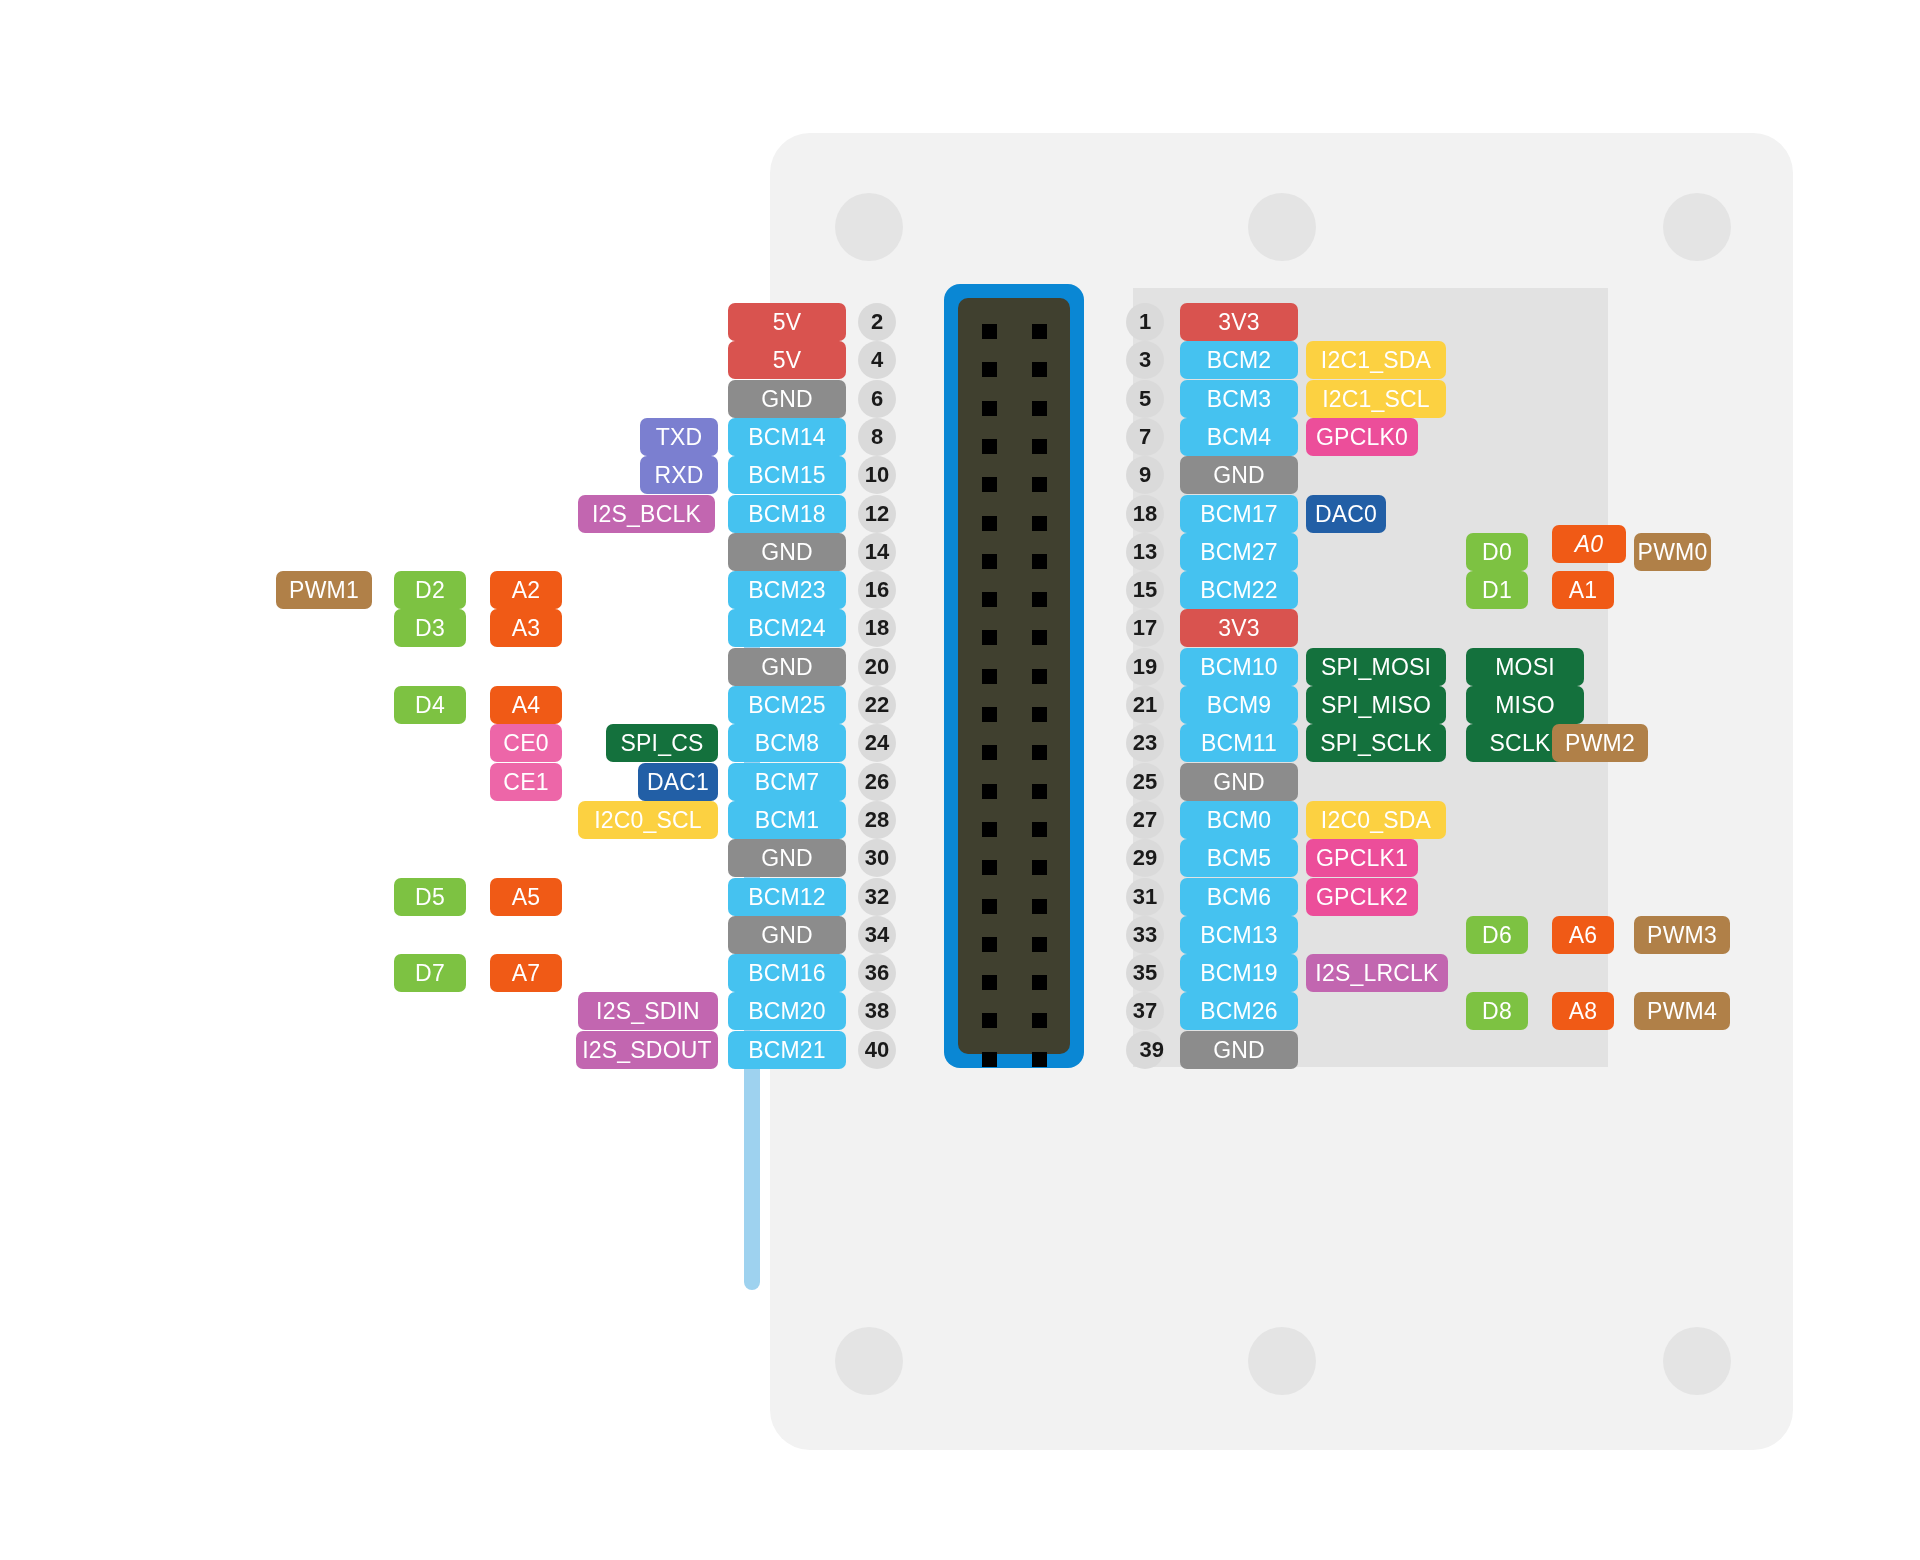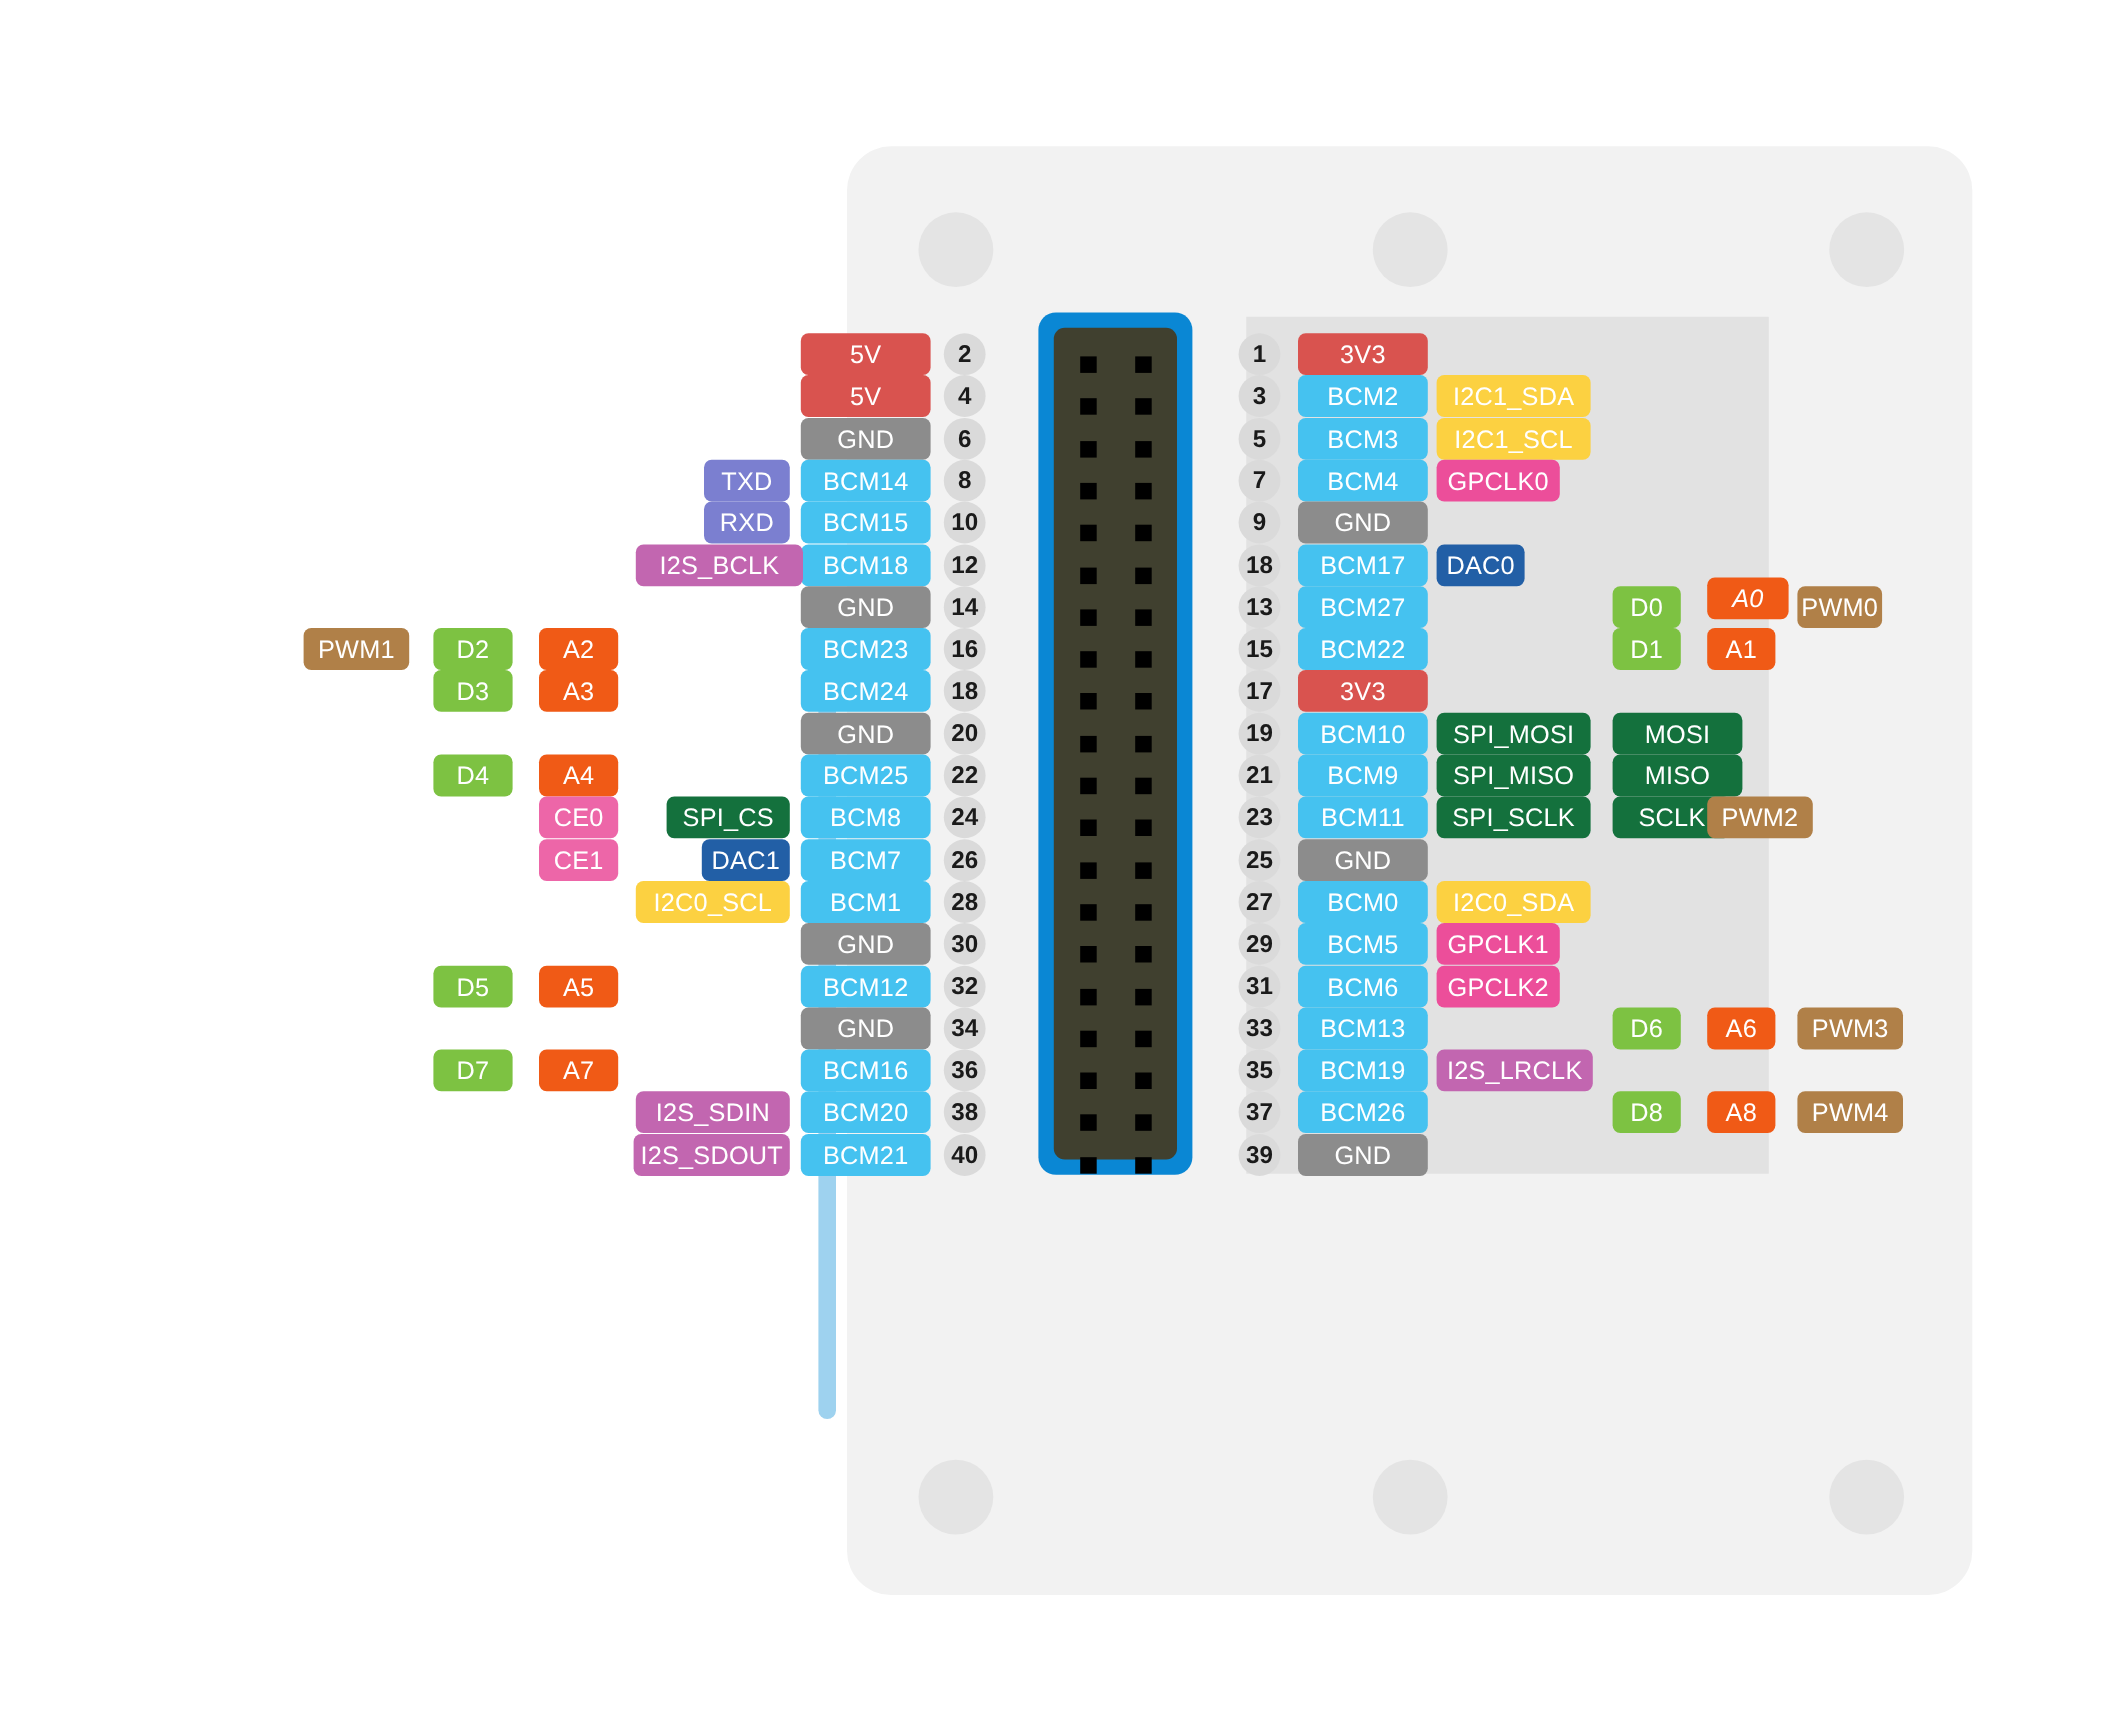--- a/index.html
+++ b/index.html
@@ -188,21 +188,21 @@
       <div class="chip" style="width: 118px; top: 379.6px; background: rgb(140, 140, 140); left: 728px;">GND</div>
       <div class="pinnum" style="left: 858px; top: 379.6px;">6</div>
       <div class="chip" style="width: 118px; top: 417.9px; background: rgb(69, 194, 240); left: 728px;">BCM14</div>
       <div class="pinnum" style="left: 858px; top: 417.9px;">8</div>
       <div class="chip" style="width: 78px; top: 417.9px; background: rgb(123, 127, 208); left: 640px;">TXD</div>
       <div class="chip" style="width: 118px; top: 456.2px; background: rgb(69, 194, 240); left: 728px;">BCM15</div>
       <div class="pinnum" style="left: 858px; top: 456.2px;">10</div>
       <div class="chip" style="width: 78px; top: 456.2px; background: rgb(123, 127, 208); left: 640px;">RXD</div>
       <div class="chip" style="width: 118px; top: 494.5px; background: rgb(69, 194, 240); left: 728px;">BCM18</div>
       <div class="pinnum" style="left: 858px; top: 494.5px;">12</div>
-      <div class="chip" style="width: 152px; top: 494.5px; background: rgb(194, 102, 176); left: 578px;">I2S_BCLK</div>
+      <div class="chip" style="width: 137px; top: 494.5px; background: rgb(194, 102, 176); left: 578px;">I2S_BCLK</div>
       <div class="chip" style="width: 118px; top: 532.8px; background: rgb(140, 140, 140); left: 728px;">GND</div>
       <div class="pinnum" style="left: 858px; top: 532.8px;">14</div>
       <div class="chip" style="width: 118px; top: 571.1px; background: rgb(69, 194, 240); left: 728px;">BCM23</div>
       <div class="pinnum" style="left: 858px; top: 571.1px;">16</div>
       <div class="chip" style="width: 72px; top: 571.1px; background: rgb(240, 90, 22); left: 490px;">A2</div>
       <div class="chip" style="width: 72px; top: 571.1px; background: rgb(125, 194, 66); left: 394px;">D2</div>
       <div class="chip" style="width: 96px; top: 571.1px; background: rgb(176, 128, 72); left: 276px;">PWM1</div>
       <div class="chip" style="width: 118px; top: 609.4px; background: rgb(69, 194, 240); left: 728px;">BCM24</div>
       <div class="pinnum" style="left: 858px; top: 609.4px;">18</div>
       <div class="chip" style="width: 72px; top: 609.4px; background: rgb(240, 90, 22); left: 490px;">A3</div>
@@ -301,17 +301,17 @@
       <div class="chip" style="width: 62px; top: 915.8px; background: rgb(240, 90, 22); left: 1552px;">A6</div>
       <div class="chip" style="width: 96px; top: 915.8px; background: rgb(176, 128, 72); left: 1634px;">PWM3</div>
       <div class="pinnum" style="left: 1126px; top: 954.1px;">35</div>
       <div class="chip" style="width: 118px; top: 954.1px; background: rgb(69, 194, 240); left: 1180px;">BCM19</div>
       <div class="chip" style="width: 142px; top: 954.1px; background: rgb(194, 102, 176); left: 1306px;">I2S_LRCLK</div>
       <div class="pinnum" style="left: 1126px; top: 992.4px;">37</div>
       <div class="chip" style="width: 118px; top: 992.4px; background: rgb(69, 194, 240); left: 1180px;">BCM26</div>
       <div class="chip" style="width: 62px; top: 992.4px; background: rgb(125, 194, 66); left: 1466px;">D8</div>
       <div class="chip" style="width: 62px; top: 992.4px; background: rgb(240, 90, 22); left: 1552px;">A8</div>
       <div class="chip" style="width: 96px; top: 992.4px; background: rgb(176, 128, 72); left: 1634px;">PWM4</div>
-      <div class="pinnum" style="left: 1126px; top: 1030.7px;">39</div>
+      <div class="pinnum" style="left: 1126px; top: 1030.7px; text-align: right;">39</div>
       <div class="chip" style="width: 118px; top: 1030.7px; background: rgb(140, 140, 140); left: 1180px;">GND</div>
     </div>
 
 </div>
 
 </body></html>

